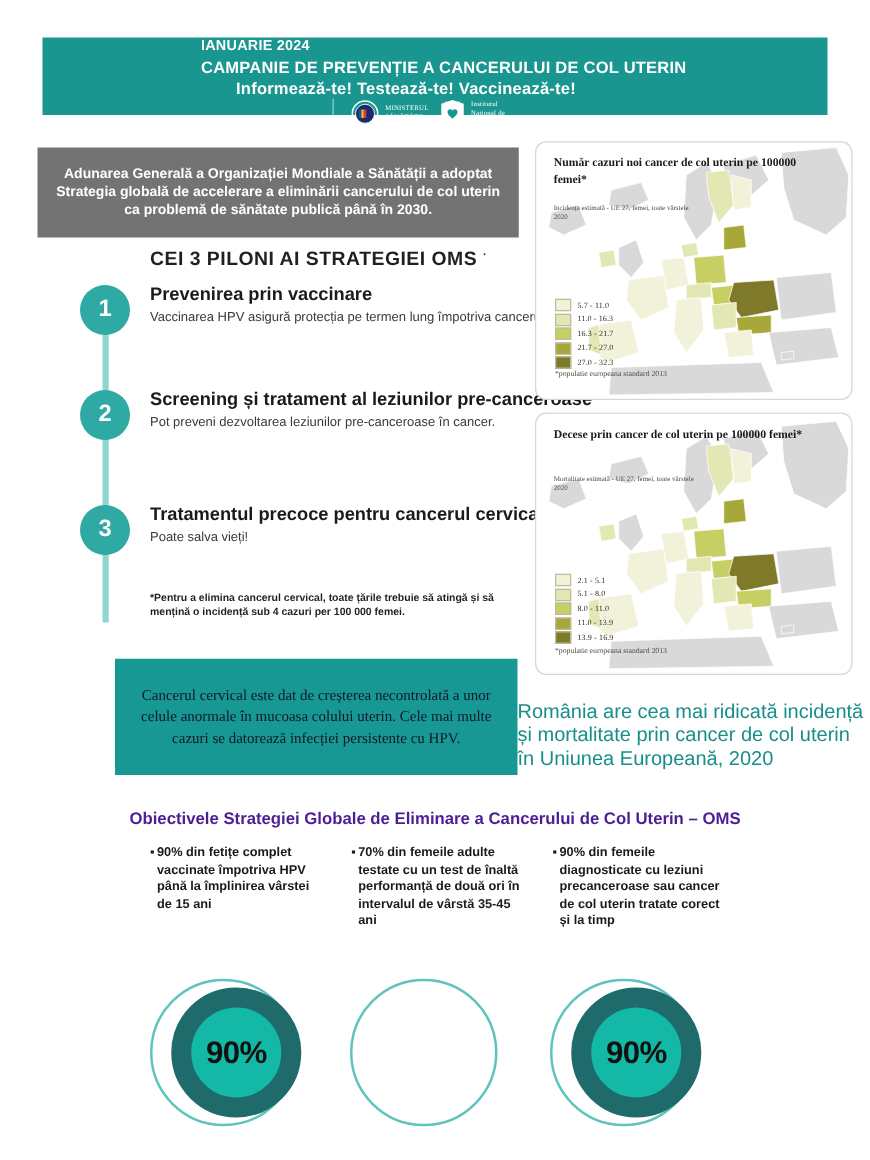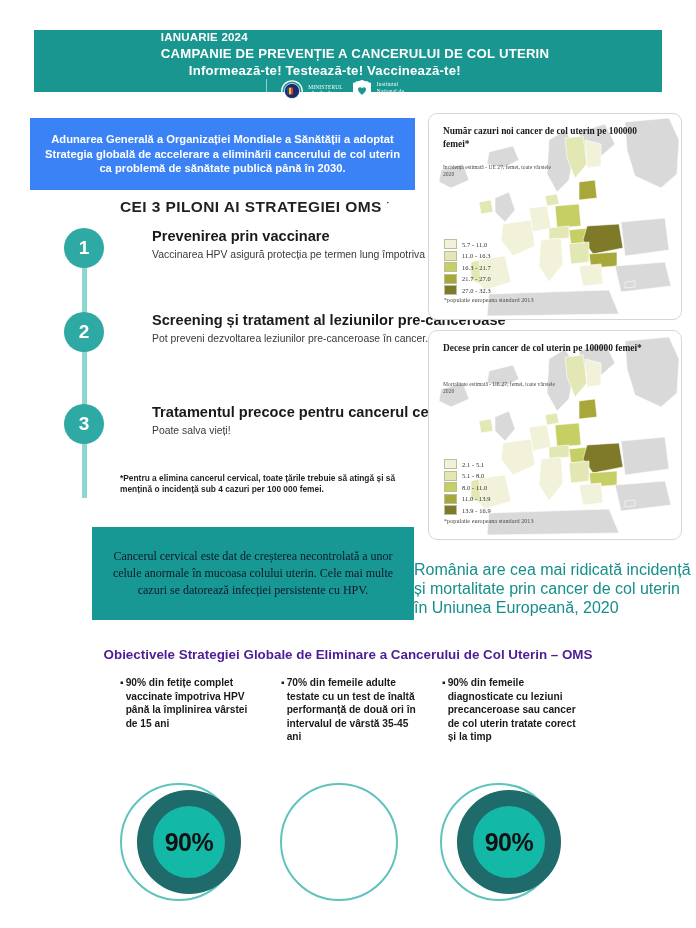--- a/index.html
+++ b/index.html
@@ -20,41 +20,41 @@
   .h-l3{font-size:13.2px;line-height:17px;padding-left:28px;}
   .header-logos{
     display:flex;align-items:center;gap:9px;padding-right:14px;
     border-left:1px solid rgba(255,255,255,.55);padding-left:14px;height:42px;
   }
   .logo-block{display:flex;align-items:center;gap:5px;}
   .logo-txt{color:#ffffff;font-size:5.4px;line-height:6.6px;font-family:"Liberation Serif",serif;letter-spacing:.2px;}
   
   .statement{
     position:absolute;left:30px;top:118px;width:385px;height:72px;
-    background:#3b82f6;color:#ffffff;display:flex;align-items:center;
+    background:#737373;color:#ffffff;display:flex;align-items:center;
     justify-content:center;text-align:center;
   }
   .statement p{margin:0;font-size:11.2px;line-height:14.6px;font-weight:bold;padding:0 10px;}
   
   .pillars-title{
     position:absolute;left:120px;top:198px;font-size:15.5px;font-weight:600;
     letter-spacing:.4px;color:#231f20;
   }
   .pillars-title .dot{font-size:9px;vertical-align:super;}
   .timeline{
     position:absolute;left:82px;top:240px;width:5px;height:258px;
     background:#8fd6d2;
   }
   .pillar{position:absolute;left:64px;}
   .pnum{
     position:absolute;left:0;top:0;width:40px;height:40px;border-radius:50%;
     background:#2fa9a3;color:#ffffff;font-size:19px;font-weight:bold;
     display:flex;align-items:center;justify-content:center;
   }
-  .pbody{margin-left:88px;}
+  .pbody{margin-left:56px;}
   .phead{font-size:14.6px;font-weight:bold;line-height:17.5px;color:#1a1a1a;}
   .pdesc{font-size:10.4px;line-height:13.4px;color:#3a3a3a;margin-top:2px;}
   .pillar1{top:228px;}
   .pillar2{top:312px;}
   .pillar3{top:404px;}
   .footnote{
     position:absolute;left:120px;top:473px;width:278px;
     font-size:8.4px;line-height:11.4px;font-weight:bold;color:#231f20;
   }
   

